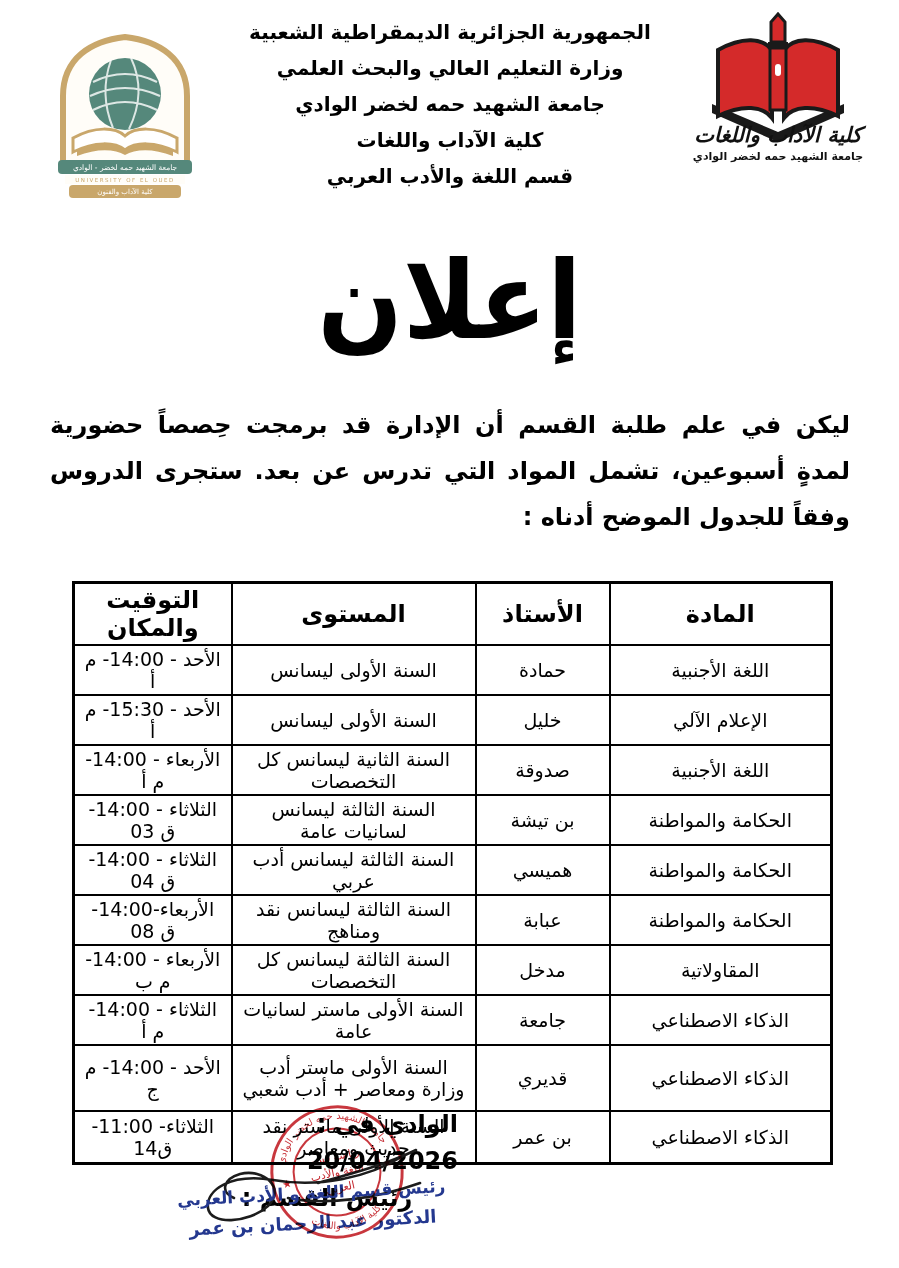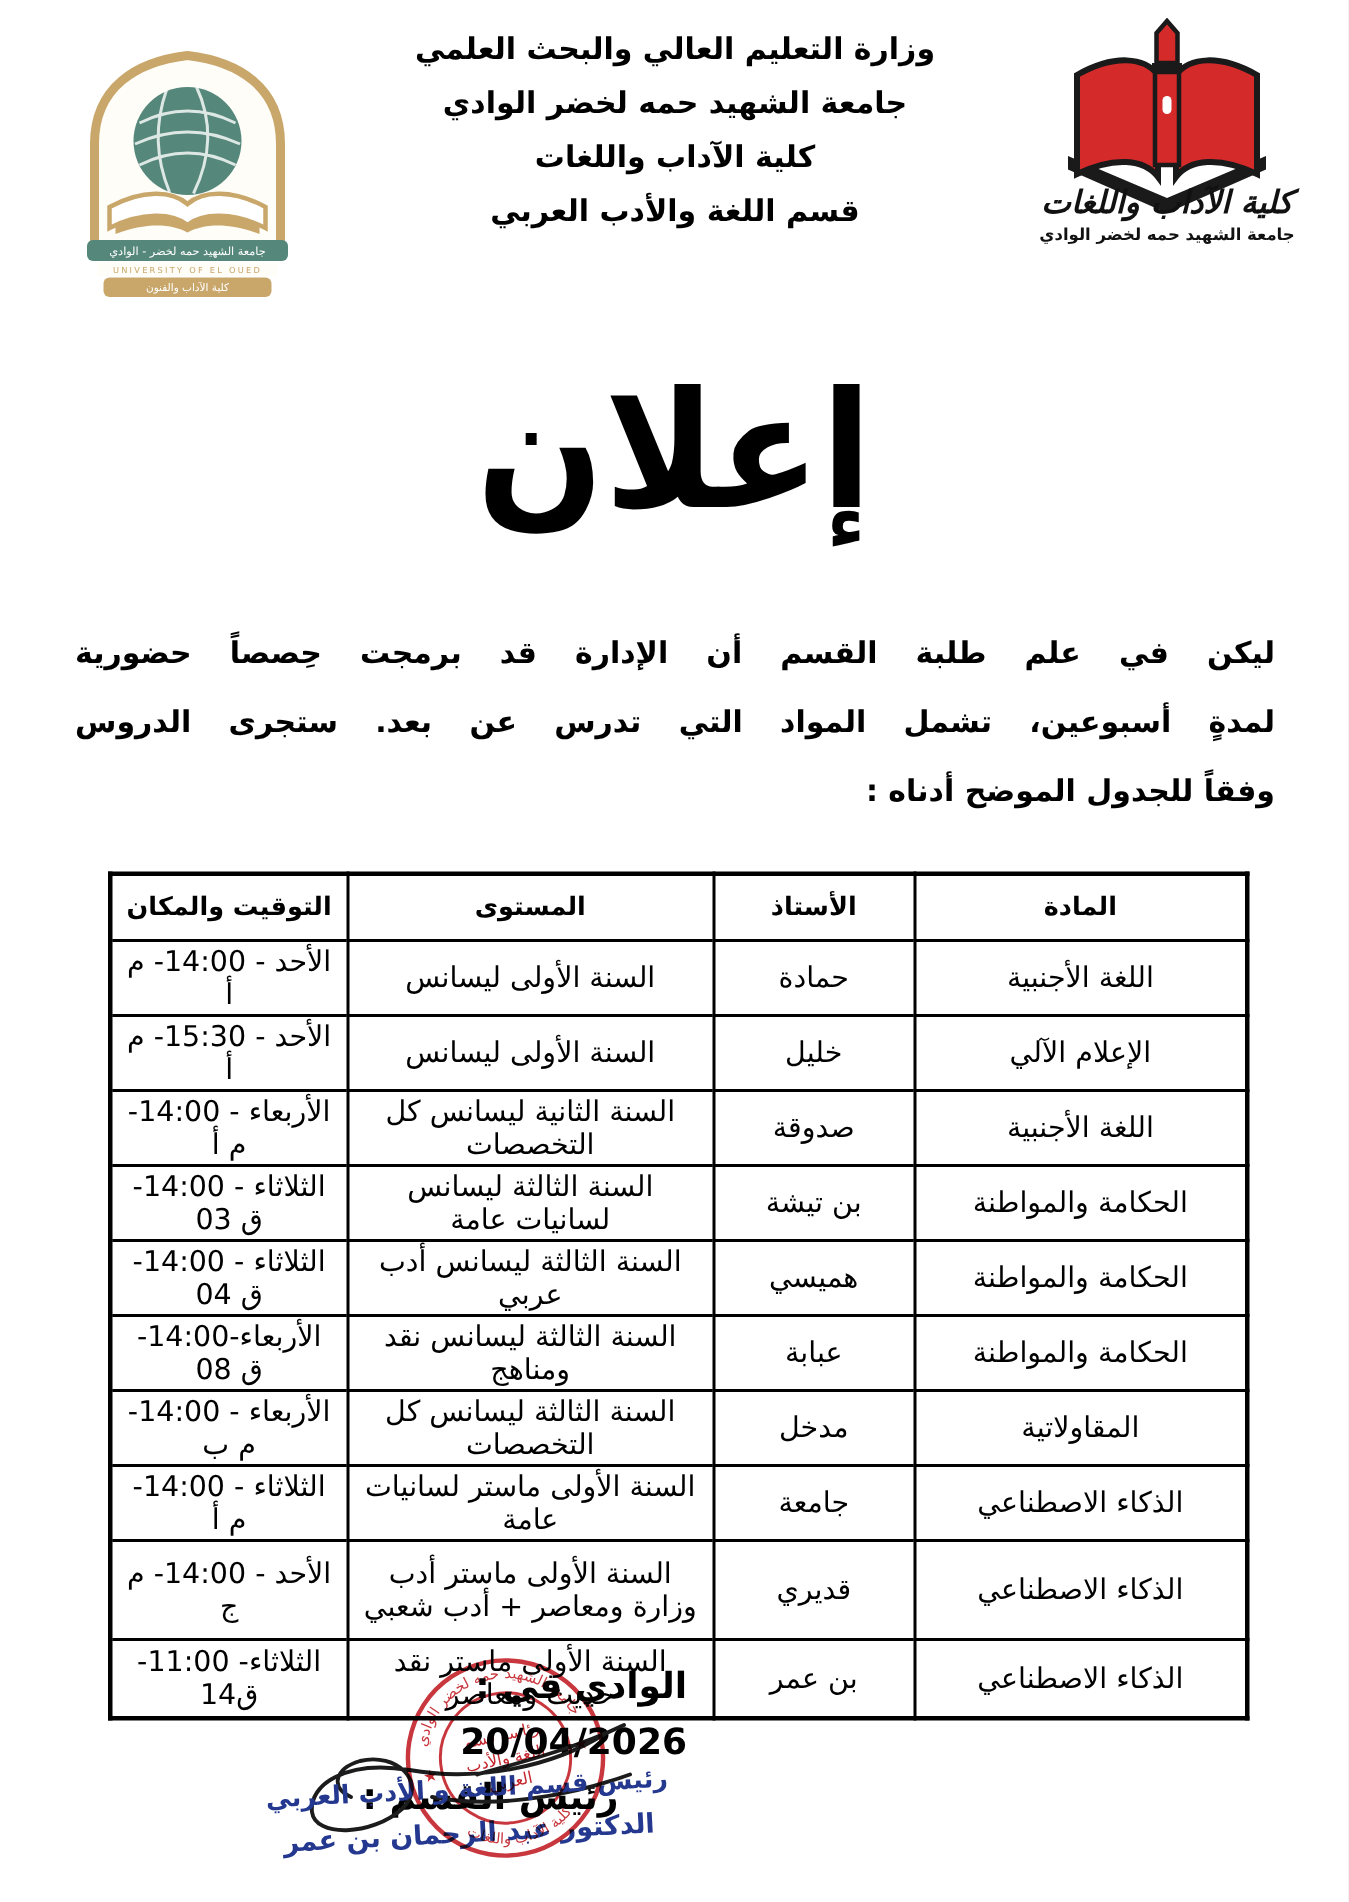--- a/index.html
+++ b/index.html
@@ -19,37 +19,37 @@
   
   .big-title{
     position:absolute;top:242px;left:0;width:899px;
     text-align:center;direction:rtl;
     font-size:100px;font-weight:bold;
     transform:scaleY(1.08);
     letter-spacing:1px;
   }
   
   .intro{
-    position:absolute;top:412px;left:50px;width:800px;
-    direction:rtl;font-size:20px;font-weight:bold;line-height:46px;
+    position:absolute;top:402px;left:50px;width:800px;
+    direction:rtl;font-size:24px;font-weight:bold;line-height:46px;
   }
   .intro .just{text-align:justify;text-align-last:justify;}
   .intro .lastline{text-align:right;}
   
   .sched{
     position:absolute;top:581px;left:72px;width:758px;
     border-collapse:collapse;direction:rtl;
     font-size:19px;table-layout:fixed;
   }
   .sched th,.sched td{
     border:2px solid #000;text-align:center;vertical-align:middle;
     padding:2px 6px;overflow:hidden;
   }
   .sched{border:3px solid #000;}
-  .sched thead th{font-weight:bold;font-size:17px;height:38px;}
+  .sched thead th{font-weight:bold;font-size:24px;height:38px;}
   .sched tbody tr{height:44px;}
   .sched tbody tr:nth-child(n+4){height:50px;}
   .sched tbody tr:nth-child(9){height:66px;}
   .sched tbody tr:nth-child(10){height:52px;}
   
   .footer{
     position:absolute;top:1106px;left:168px;width:290px;
     direction:rtl;font-size:24px;font-weight:bold;line-height:37px;
   }
   .footer .l2{padding-left:28px;text-align:center;}
@@ -81,20 +81,21 @@
       <rect x="3" y="128" width="134" height="14" rx="4" fill="#55887b"></rect>
       <text x="70" y="138" font-size="7.5" fill="#ffffff" text-anchor="middle" direction="rtl">جامعة الشهيد حمه لخضر - الوادي</text>
       <rect x="10" y="143" width="120" height="9" fill="#fffdf8"></rect>
       <text x="70" y="150" font-size="5.5" fill="#c9a76b" text-anchor="middle" letter-spacing="1.5">UNIVERSITY OF EL OUED</text>
       <rect x="14" y="153" width="112" height="13" rx="4" fill="#c9a76b"></rect>
       <text x="70" y="162" font-size="7" fill="#ffffff" text-anchor="middle" direction="rtl">كلية الآداب والفنون</text>
     </svg>
   </div>
 
   <div class="ministry">
+      <div>الجمهورية الجزائرية الديمقراطية الشعبية</div>
       <div>وزارة التعليم العالي والبحث العلمي</div>
       <div>جامعة الشهيد حمه لخضر الوادي</div>
       <div>كلية الآداب واللغات</div>
       <div>قسم اللغة والأدب العربي</div>
     </div>
 
   <div class="logo-right">
     <svg width="180" height="162" viewBox="0 0 180 162">
       <path d="M 24,92 L 90,120 L 156,92 L 156,101 L 90,130 L 24,101 Z" fill="#1a1a1a"></path>
       <path d="M 30,38 C 55,24 75,26 84,38 L 84,106 C 75,94 55,92 30,104 Z" fill="#d42a2a" stroke="#1a1a1a" stroke-width="4"></path>

